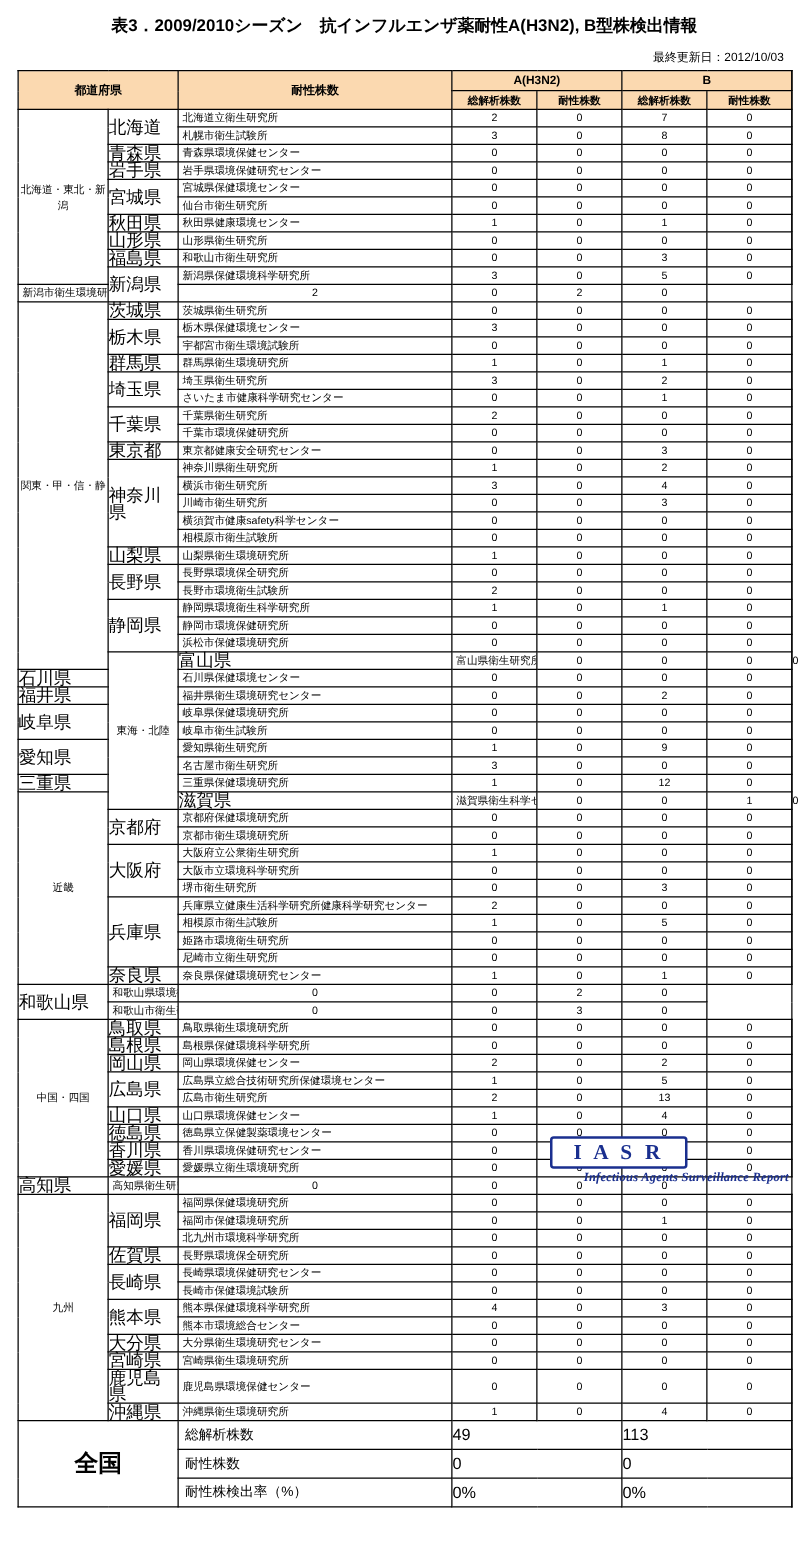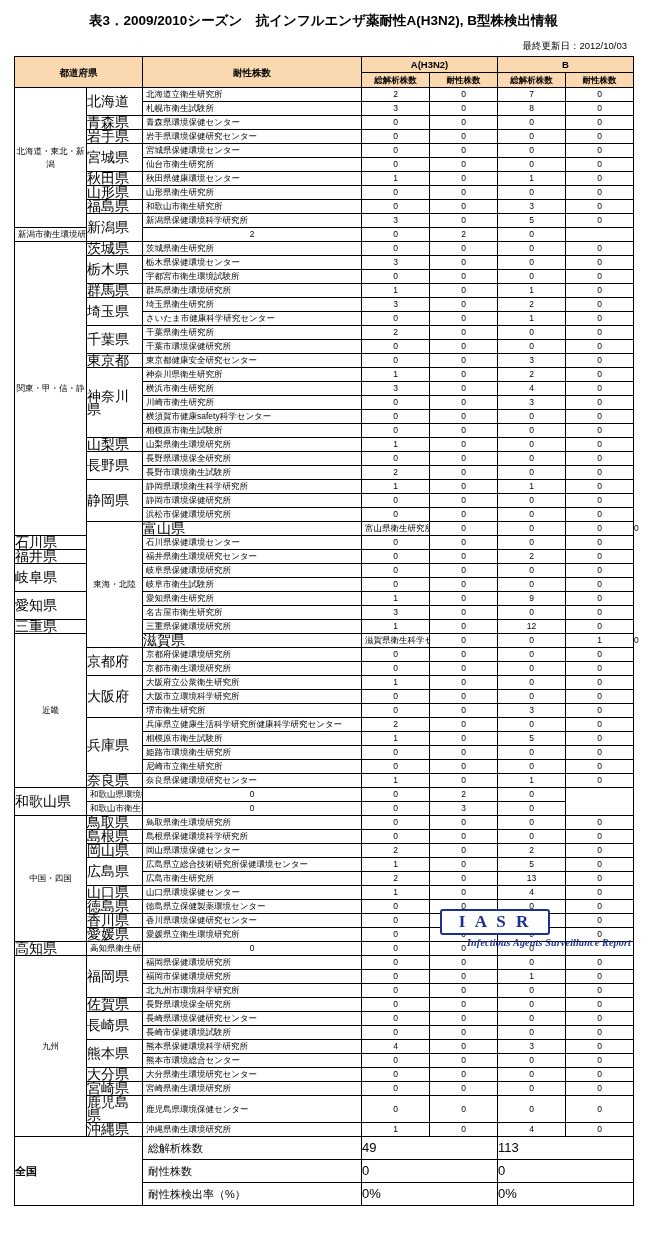--- a/index.html
+++ b/index.html
@@ -73,23 +73,23 @@
     text-align:center;
     font-size:8.5px;
   }
   
   col.c-region{width:72px;}
   col.c-pref{width:56px;}
   col.c-inst{width:219px;}
   col.c-n{width:68px;}
 
   tfoot td.label{
-    text-align:left;
+    text-align:center;
     font-weight:bold;
-    font-size:11px;
+    font-size:19px;
     vertical-align:middle;
   }
   tfoot td.rowlabel{
     text-align:left;
     padding-left:5px;
     font-size:11px;
     height:22px;
     line-height:22px;
   }
   tfoot td.val{

